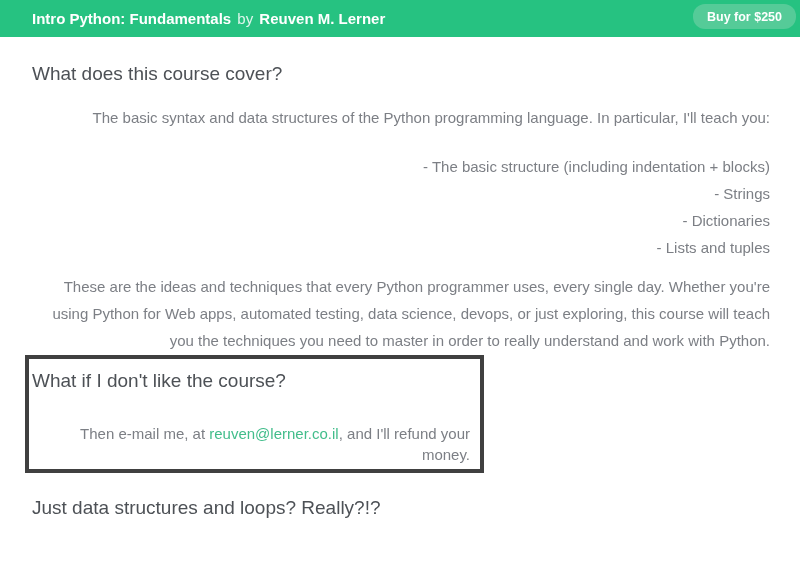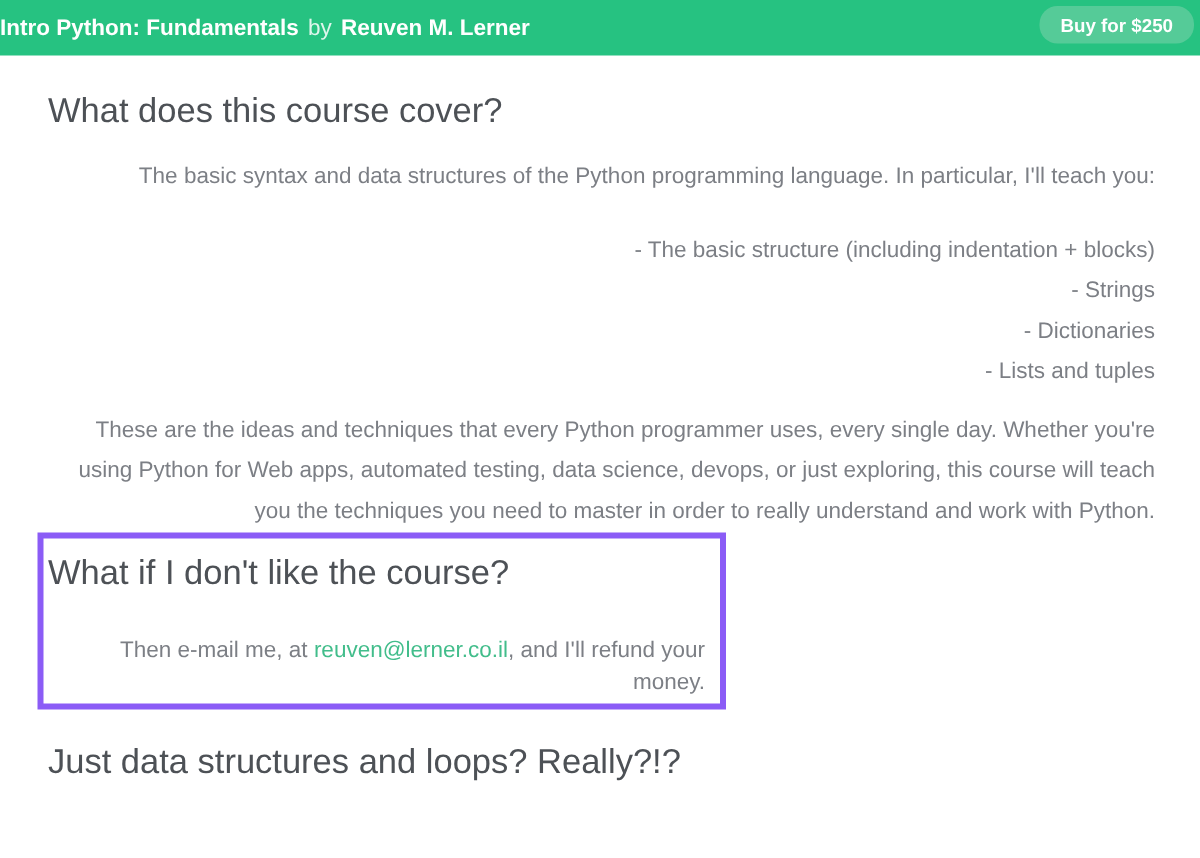--- a/index.html
+++ b/index.html
@@ -11,20 +11,21 @@
   }
   
   .header {
     position: relative;
     width: 800px; height: 37px;
     background: #26c281;
     display: flex;
     align-items: center;
   }
   .header-title {
+    margin-left: 32px;
     font-size: 15px;
     color: #ffffff;
     white-space: nowrap;
   }
   .header-title .bold { font-weight: bold; }
   .header-title .by {
     font-weight: normal;
     color: rgba(255,255,255,0.85);
     padding: 0 2px;
   }
@@ -42,42 +43,42 @@
     font-weight: bold;
     cursor: pointer;
     display: flex;
     align-items: center;
   }
   
   .content {
     padding: 0 30px 0 32px;
   }
   h2 {
-    font-size: 23px;
+    font-size: 19px;
     font-weight: 400;
     color: #4d5156;
     line-height: 23px;
   }
   .h-cover  { margin-top: 25px; }
   .h-really { margin-top: 23px; }
   p, .topic-line {
     font-size: 15px;
     color: #7c7f85;
     line-height: 27px;
     text-align: right;
   }
   .intro   { margin-top: 19px; }
   .topics  { margin-top: 22px; }
   .summary { margin-top: 12px; max-width: 745px; }
   
   .refund-box {
     margin-top: 1px;
     margin-left: -7px;
     width: 459px;
-    border: 4px solid #8b5cf6;
+    border: 4px solid #404040;
     padding: 10px 10px 4px 3px;
     background: #ffffff;
   }
   .refund-box h2 { line-height: 24px; }
   .refund-box p  { margin-top: 30px; line-height: 21px; }
   .email-link {
     color: #42bd8b;
     text-decoration: none;
     cursor: pointer;
   }

